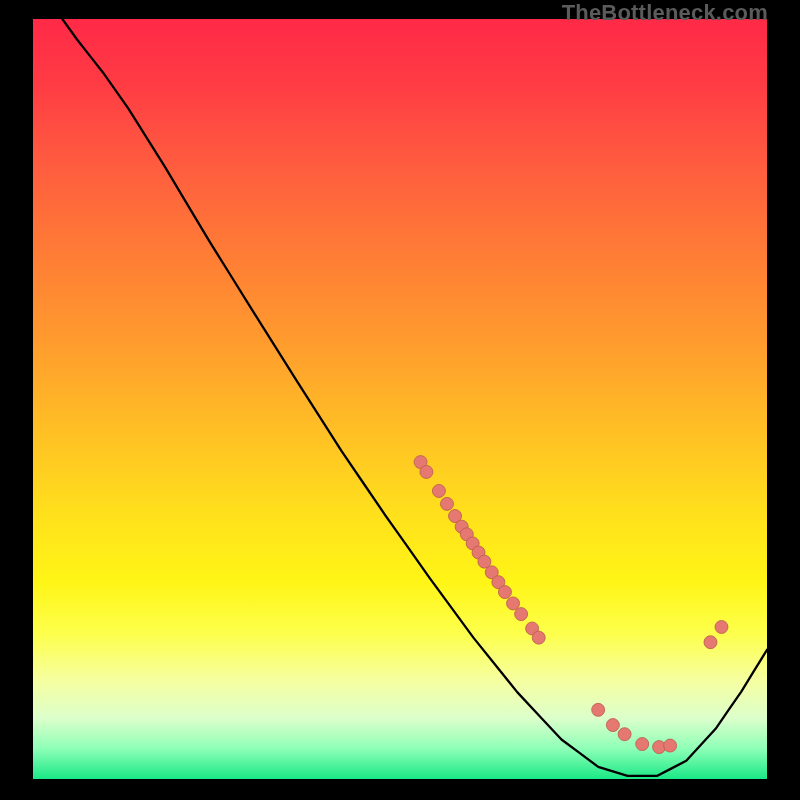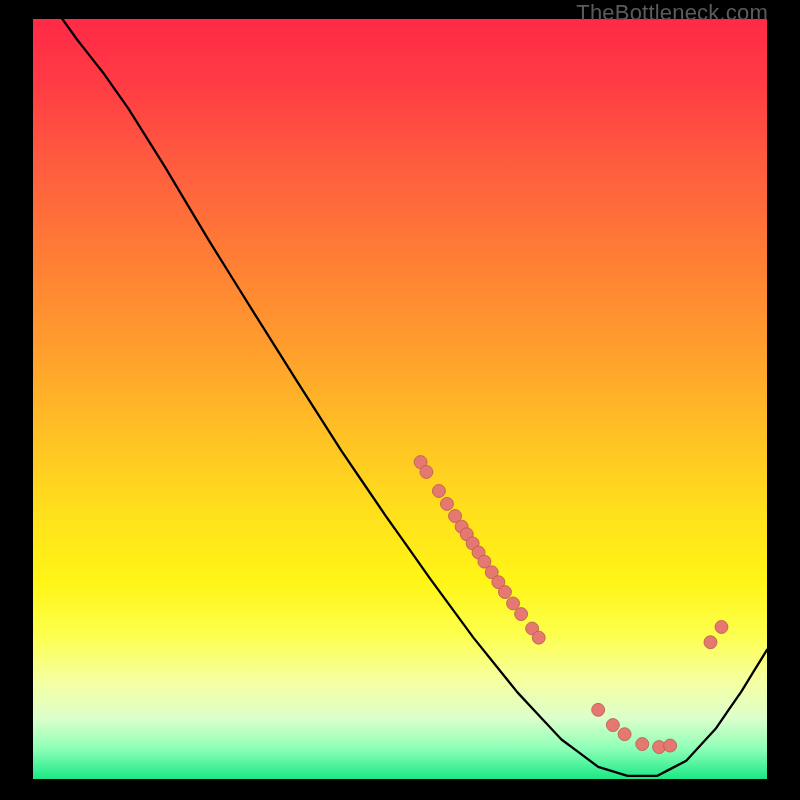--- a/index.html
+++ b/index.html
@@ -31,21 +31,21 @@
       #8effb7 96%,
       #1ae886 100%
     );
   }
   .watermark {
     position: absolute;
     top: 0px;
     right: 32px;
     font-family: Arial, Helvetica, sans-serif;
     font-size: 22px;
-    font-weight: 400;
+    font-weight: 700;
     color: #5b5b5b;
     letter-spacing: 0.2px;
   }
   svg.plot {
     position: absolute;
     left: 0;
     top: 0;
     width: 734px;
     height: 760px;
   }

